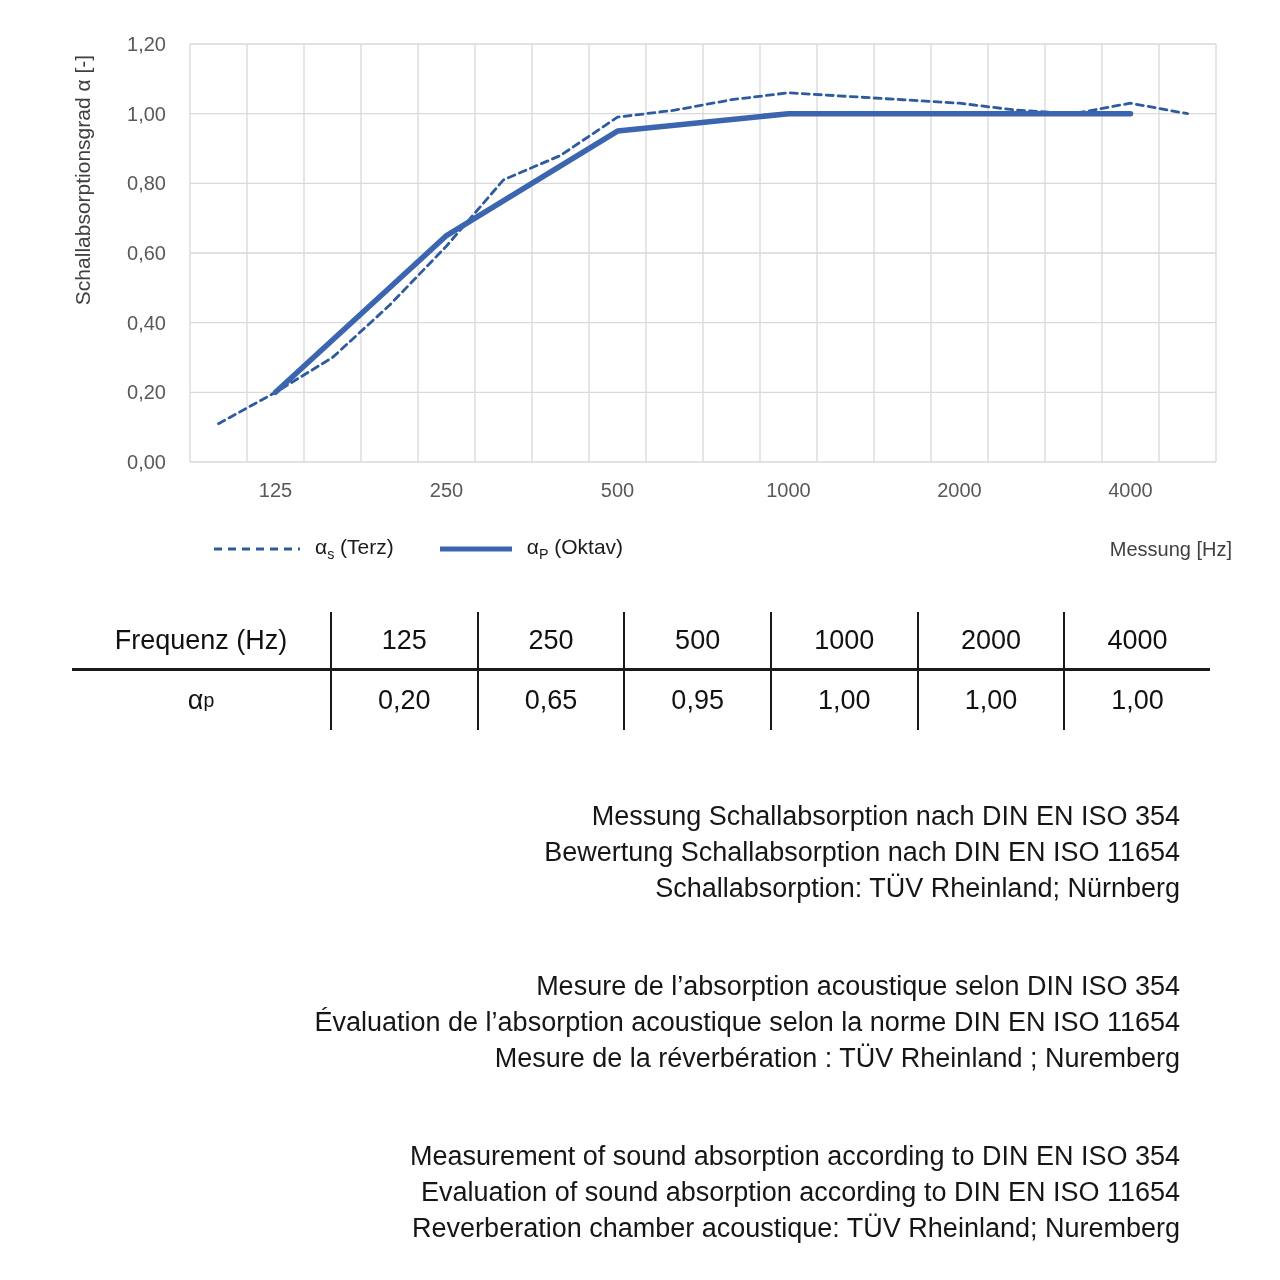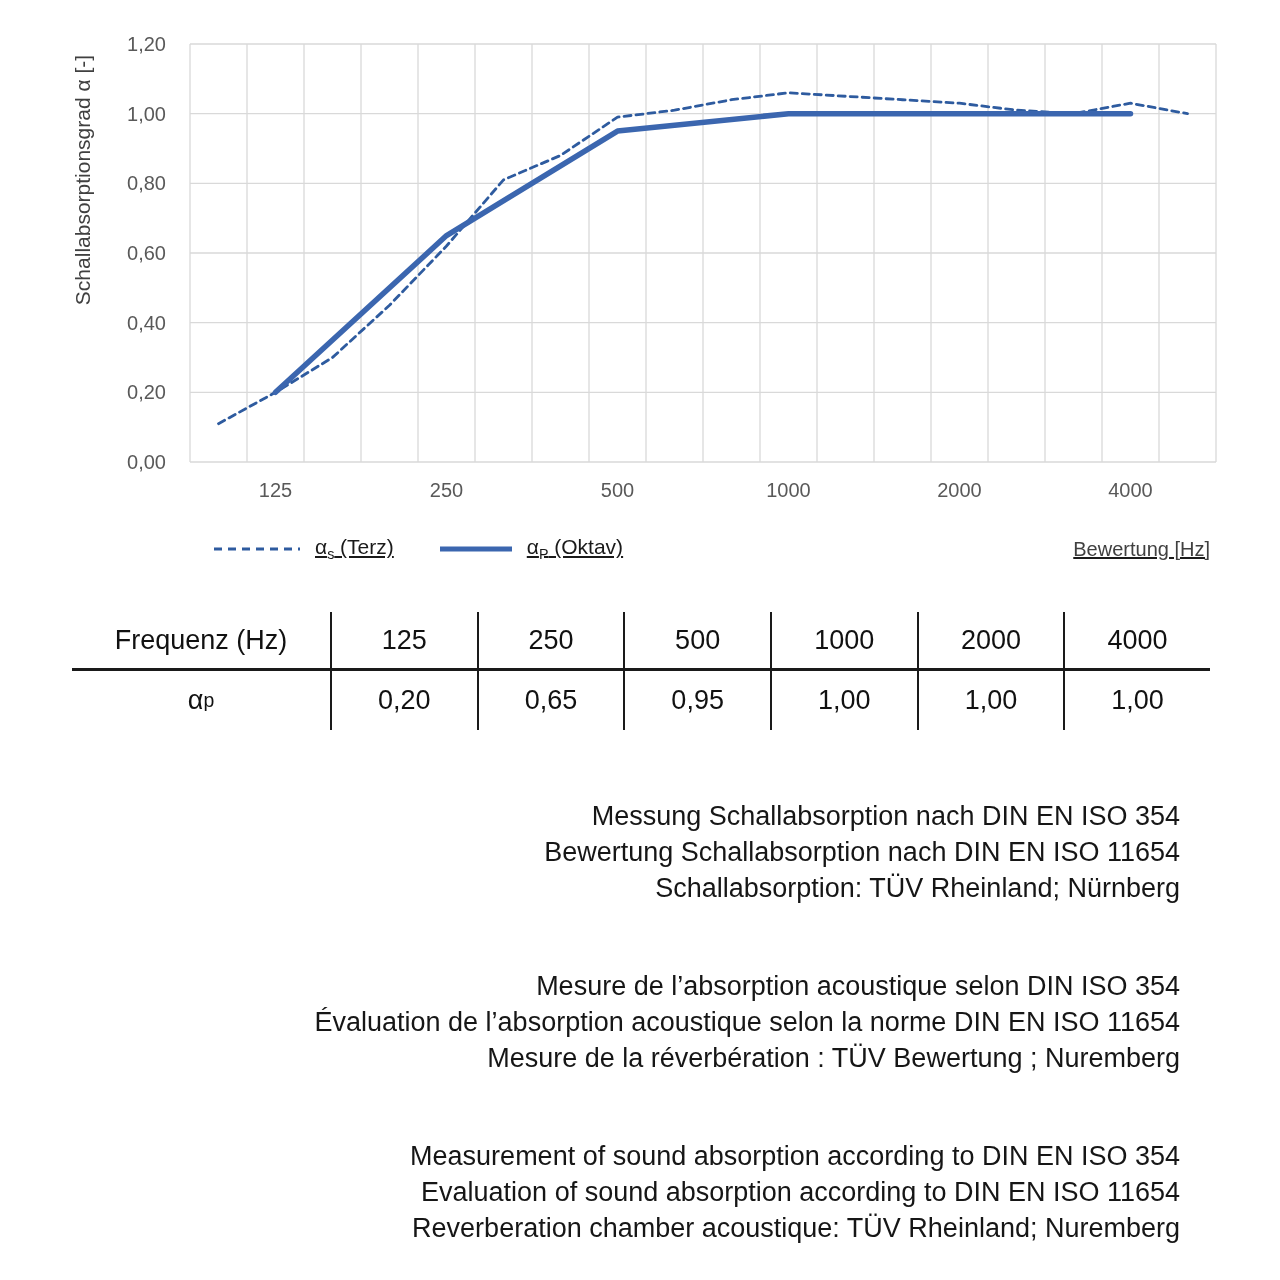--- a/index.html
+++ b/index.html
@@ -18,23 +18,22 @@
   }
   
   .chart-svg { display: block; }
 
   .legend-row {
     margin-top: 6px;
     height: 56px;
     display: flex;
     align-items: center;
     padding-left: 212px;
-    padding-right: 70px;
+    padding-right: 48px;
     box-sizing: border-box;
-    text-decoration: underline;
   }
   .legend-item {
     display: flex;
     align-items: center;
     gap: 13px;
     font-size: 21px;
     color: #1a1a1a;
   }
   .legend-item + .legend-item { margin-left: 44px; }
   .legend-item sub { font-size: 0.68em; }
@@ -135,21 +134,21 @@
         <line x1="2" y1="4" x2="88" y2="4" stroke="#2e5b9f" stroke-width="3" stroke-dasharray="8 6"></line>
       </svg>
       <span><span>α</span><sub>s</sub><span> (Terz)</span></span>
     </div>
     <div class="legend-item">
       <svg class="legend-sample" width="76" height="8">
         <line x1="2" y1="4" x2="74" y2="4" stroke="#3b66af" stroke-width="5"></line>
       </svg>
       <span><span>α</span><sub>P</sub><span> (Oktav)</span></span>
     </div>
-    <span class="x-axis-title">Bewertung [Hz]</span>
+    <span class="x-axis-title">Messung [Hz]</span>
   </div>
 
   <div class="freq-table">
     <div class="cell hline">Frequenz (Hz)</div>
     <div class="cell hline vline">125</div>
     <div class="cell hline vline">250</div>
     <div class="cell hline vline">500</div>
     <div class="cell hline vline">1000</div>
     <div class="cell hline vline">2000</div>
     <div class="cell hline vline">4000</div>
@@ -167,21 +166,21 @@
   </div>
 
   <div class="note-block note-de">
     <div>Messung Schallabsorption nach DIN EN ISO 354</div>
     <div>Bewertung Schallabsorption nach DIN EN ISO 11654</div>
     <div>Schallabsorption: TÜV Rheinland; Nürnberg</div>
   </div>
   <div class="note-block note-fr">
     <div>Mesure de l’absorption acoustique selon DIN ISO 354</div>
     <div>Évaluation de l’absorption acoustique selon la norme DIN EN ISO 11654</div>
-    <div>Mesure de la réverbération : TÜV Bewertung ; Nuremberg</div>
+    <div>Mesure de la réverbération : TÜV Rheinland ; Nuremberg</div>
   </div>
   <div class="note-block note-en">
     <div>Measurement of sound absorption according to DIN EN ISO 354</div>
     <div>Evaluation of sound absorption according to DIN EN ISO 11654</div>
     <div>Reverberation chamber acoustique: TÜV Rheinland; Nuremberg</div>
   </div>
 
 </div>
 
 </body></html>

